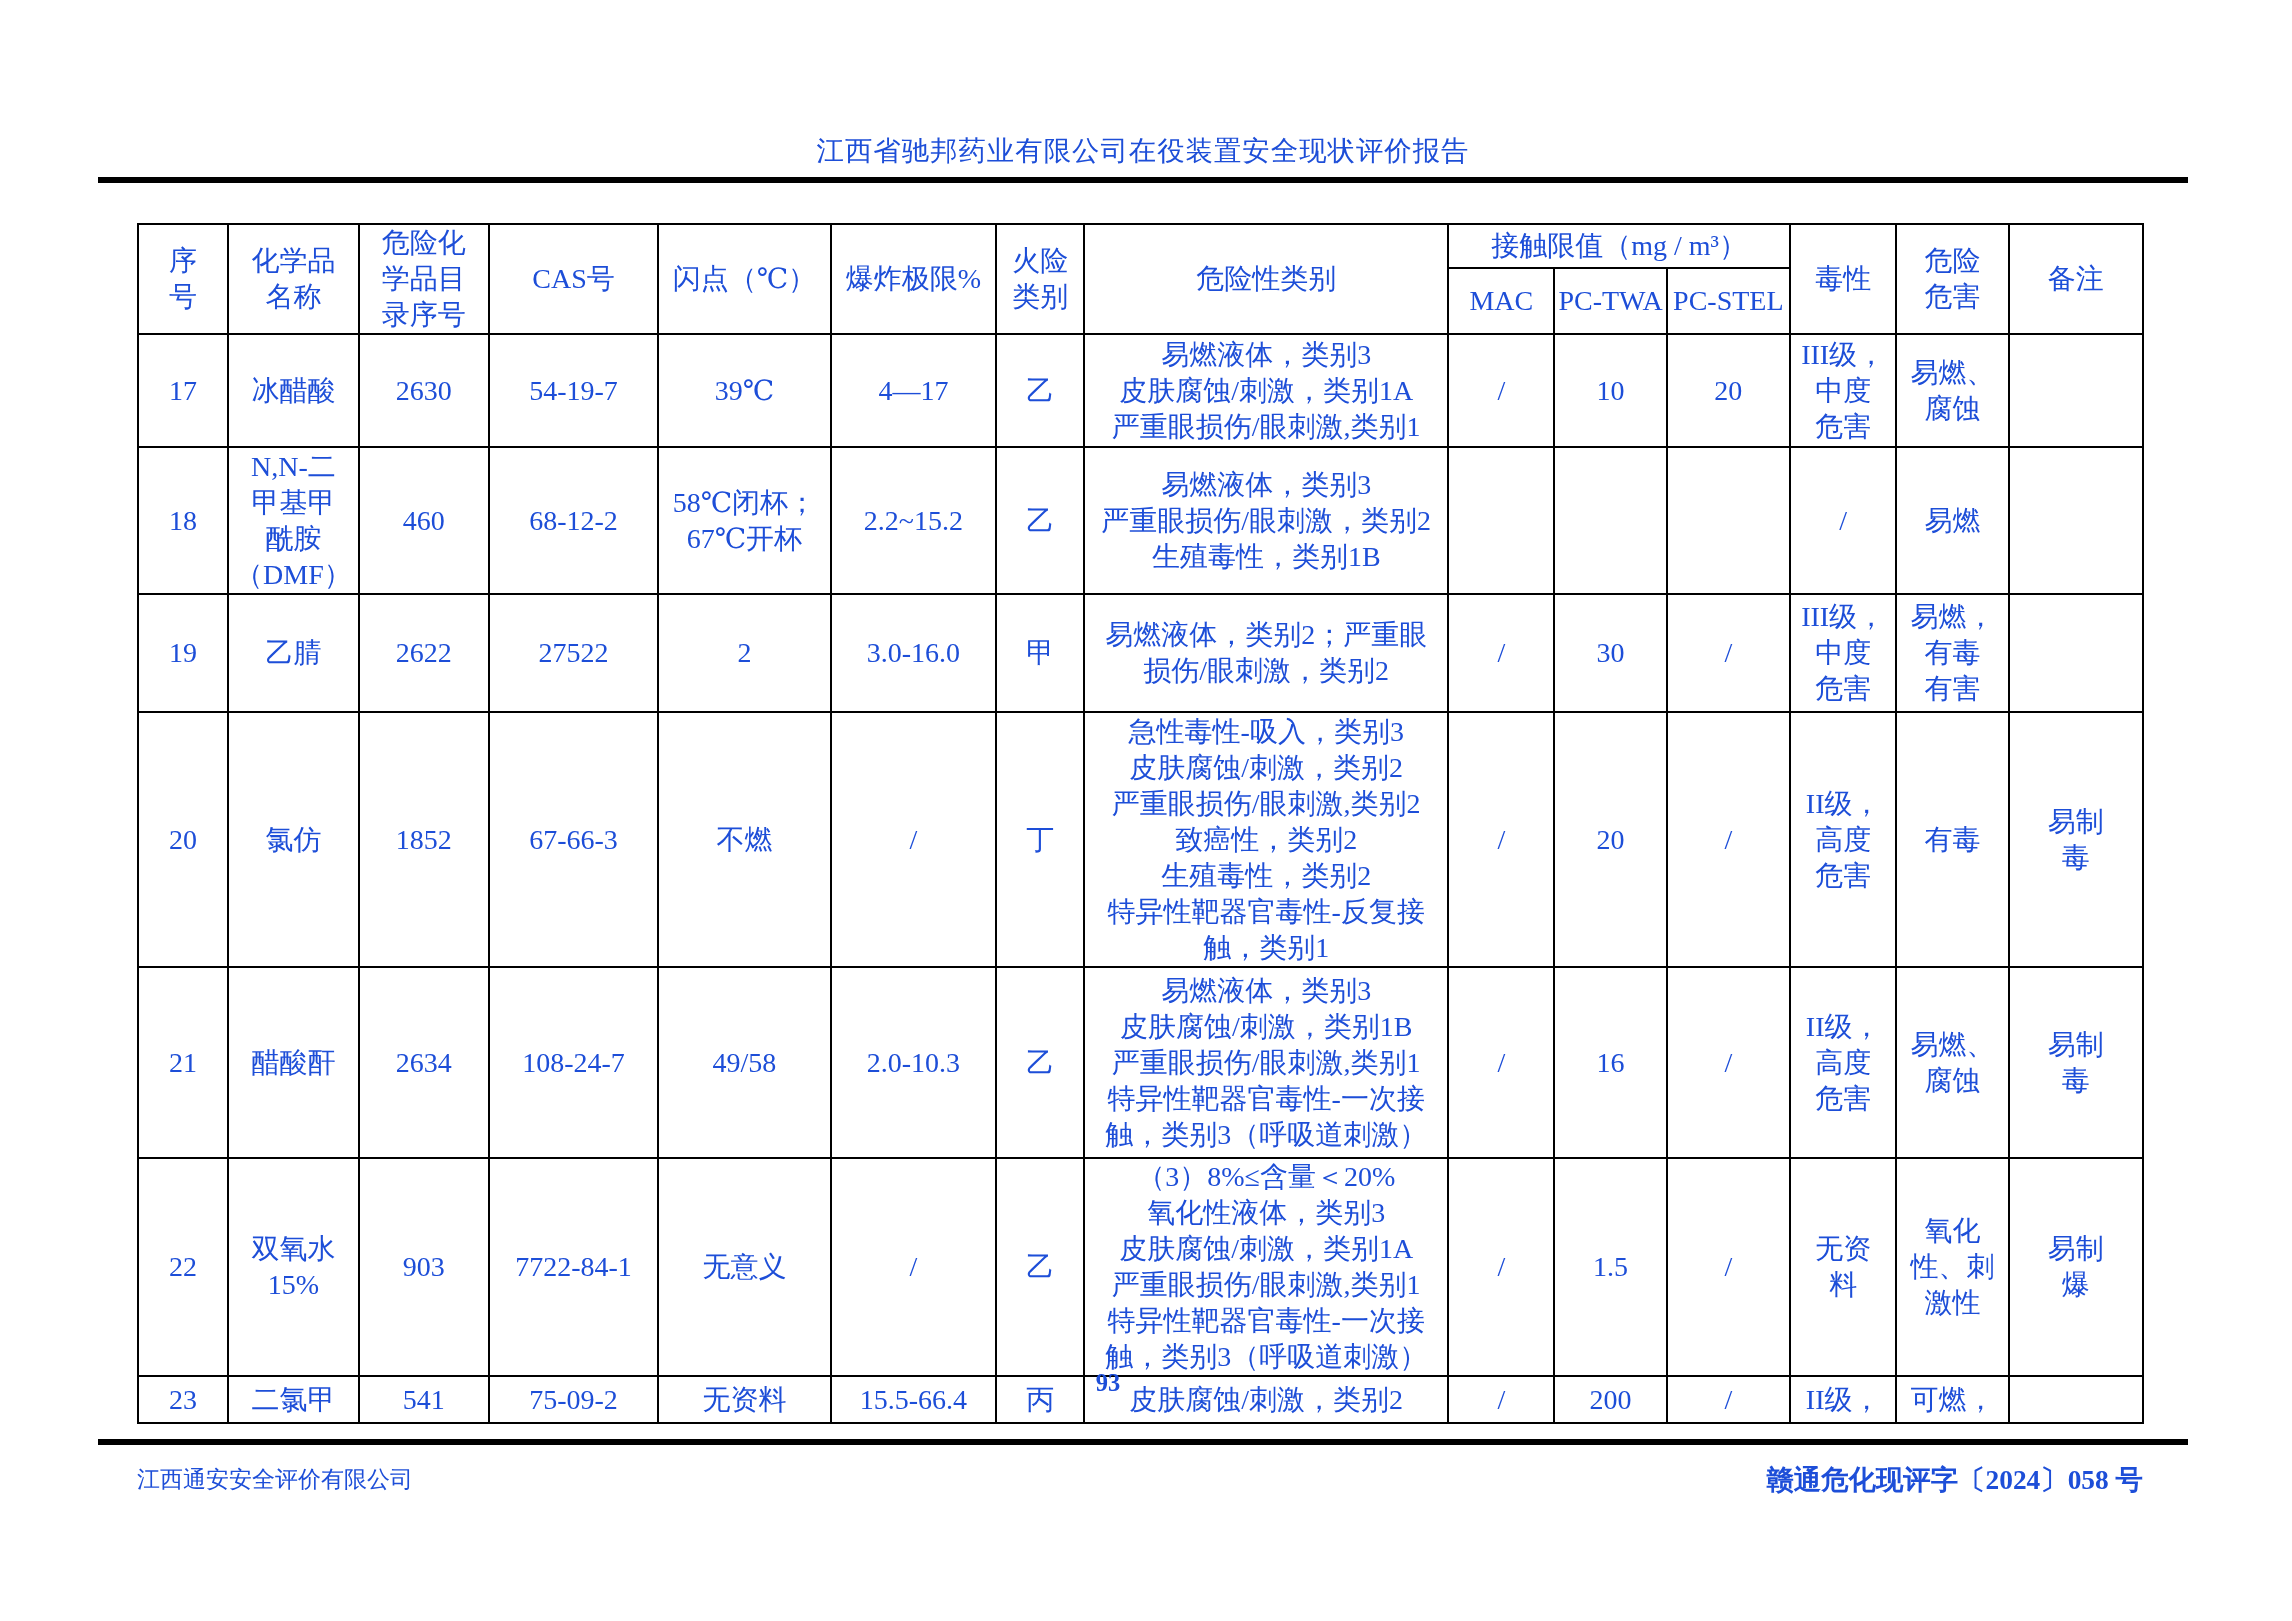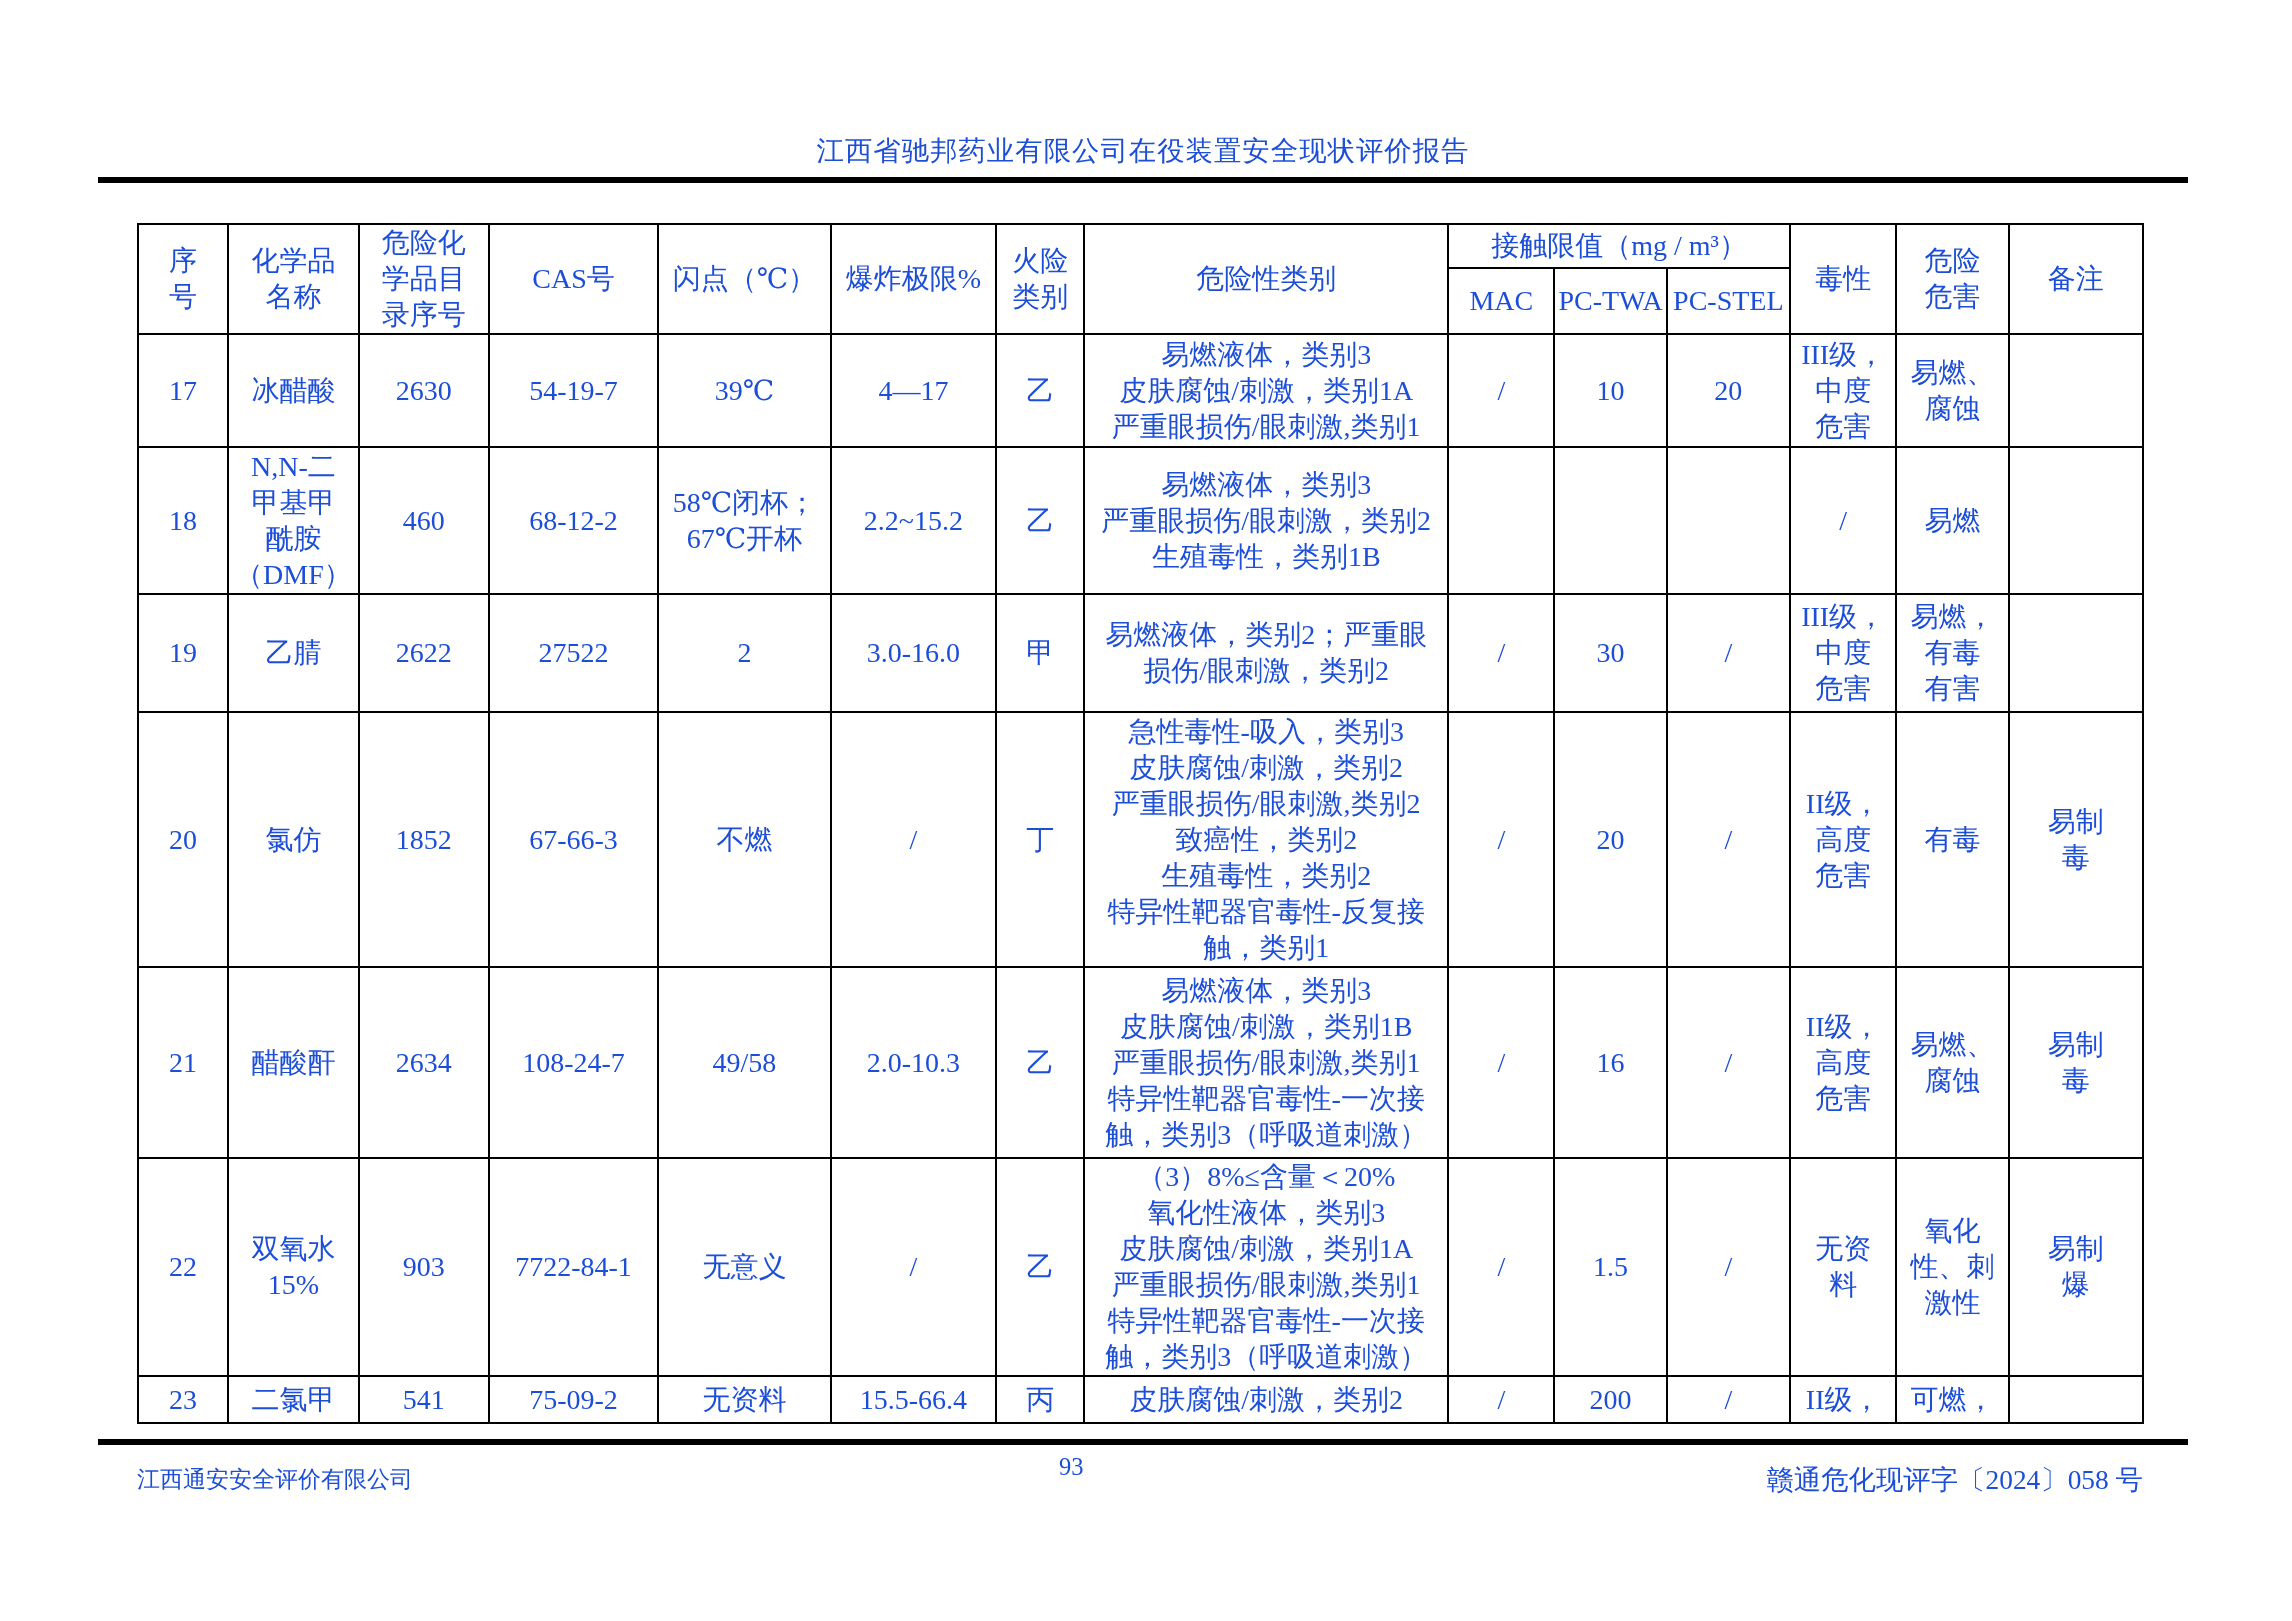--- a/index.html
+++ b/index.html
@@ -58,28 +58,30 @@
     left:98px;top:1439px;width:2090px;height:5.9px;
     background:#000;
   }
   .footer-company{
     position:absolute;
     left:137px;top:1464px;
     font-size:23px;
   }
   .footer-page{
     position:absolute;
-    left:1059px;top:1453px;width:98px;
+    left:1059px;top:1369px;width:98px;
+    text-align:center;
     font-size:24.5px;
+    font-weight:bold;
   }
   .footer-doc{
     position:absolute;
     right:150px;top:1462px;
     font-size:27.4px;
-    font-weight:normal;
+    font-weight:bold;
   }
 </style>
 </head>
 <body>
 
 <div class="page">
 
   <div class="header-title">江西省驰邦药业有限公司在役装置安全现状评价报告</div>
   <div class="header-rule"></div>
 

